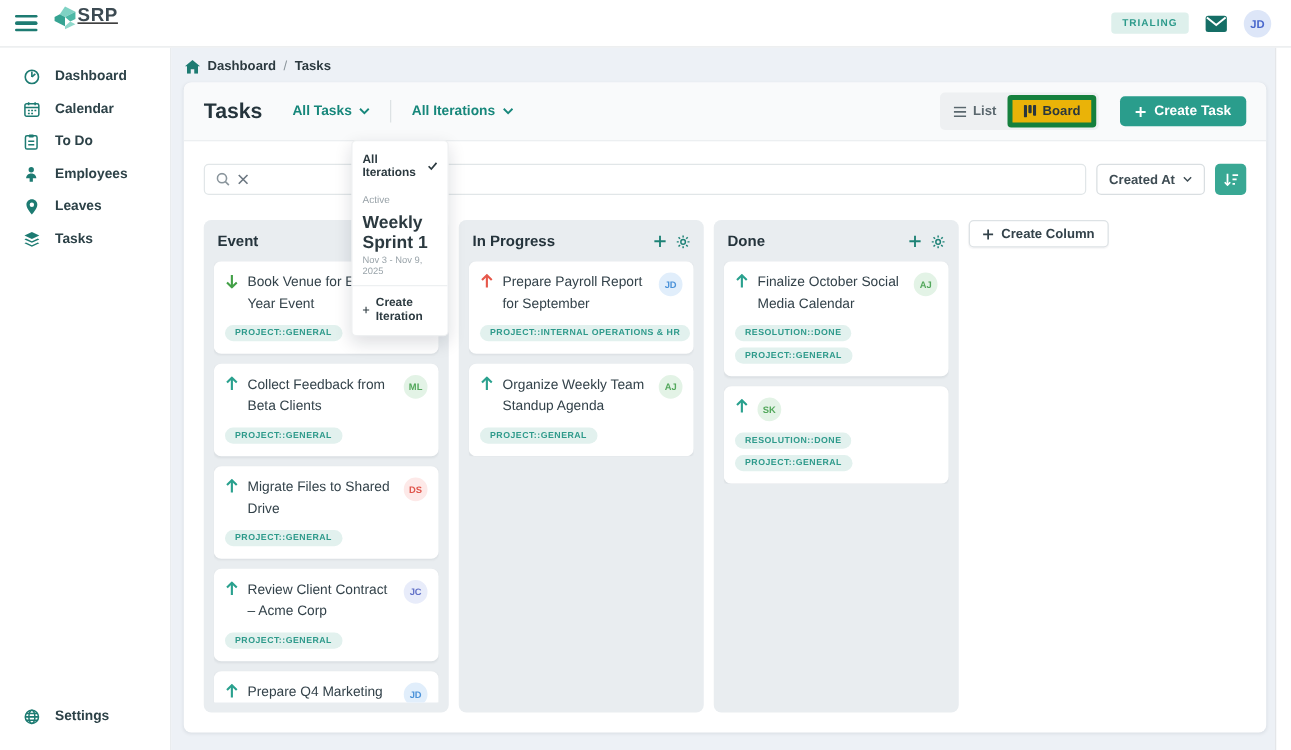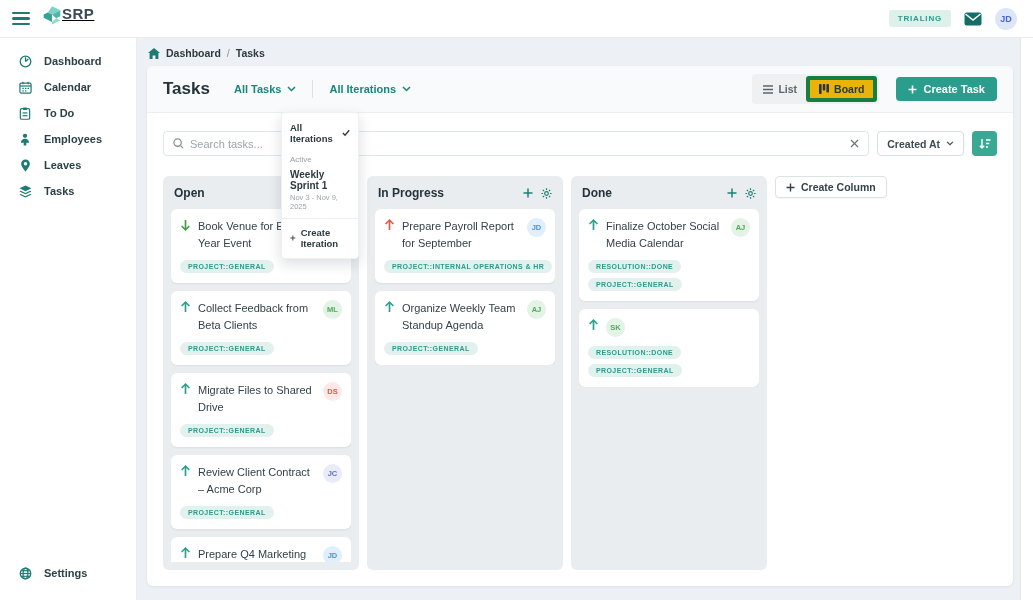--- a/index.html
+++ b/index.html
@@ -90,21 +90,21 @@
                     border-radius:4px; font-size:10.5px; font-weight:600; color:#33424a; padding:0 10px;
                     cursor:pointer; box-shadow:0 1px 1px rgba(16,24,40,.04); }
 
   
   .iter-menu { position:absolute; left:281px; top:112px; width:78px; background:#fff; border:1px solid #eef0f1;
                border-radius:4px; box-shadow:0 5px 14px rgba(16,24,40,.14); padding:3px 0; z-index:40; }
   .mi-row { display:flex; align-items:center; justify-content:space-between; padding:6px 8px; font-size:9.5px;
             font-weight:600; color:#2c3a40; cursor:pointer; }
   .mi-section { padding:5px 8px 2px; font-size:8px; color:#98a2a8; }
   .mi-sprint { padding:3px 8px 6px; cursor:pointer; }
-  .mi-sprint .nm { font-size:10px; font-weight:700; color:#2c3a40; }
+  .mi-sprint .nm { font-size:14px; font-weight:700; color:#2c3a40; }
   .mi-sprint .dt { font-size:7.5px; color:#9aa4aa; margin-top:2px; }
   .mi-div { border-top:1px solid #edf0f1; margin:1px 0; }
   .mi-create { display:flex; align-items:center; gap:5px; padding:7px 8px 6px; font-size:9.5px; font-weight:600;
                color:#2c3a40; cursor:pointer; }
 
   
   .scrollbar { position:absolute; top:38px; right:0; width:13px; height:562px; background:#fff;
                border-left:1px solid #e4e6e9; z-index:25; }
 </style>
 </head>
@@ -281,21 +281,20 @@
           </button>
         </div>
       </div>
 
       <div class="toolbar">
         <div class="search-box">
           <svg width="11" height="11" viewBox="0 0 12 12" fill="none" stroke="#8a959c" stroke-width="1.4">
               <circle cx="5" cy="5" r="4"></circle>
               <line x1="8" y1="8" x2="11" y2="11"></line>
             </svg>
-          <input type="text" placeholder="Search tasks..." style="">
           <span class="clear-x">
             <svg width="9" height="9" viewBox="0 0 9 9" stroke="currentColor" stroke-width="1.3">
                 <line x1="1" y1="1" x2="8" y2="8"></line>
                 <line x1="8" y1="1" x2="1" y2="8"></line>
               </svg>
           </span>
         </div>
         <button class="btn-light">
           <span>Created At</span>
           <svg width="8" height="5" viewBox="0 0 9 6" fill="none" stroke="currentColor" stroke-width="1.4">
@@ -309,21 +308,21 @@
               <line x1="7" y1="2" x2="11.5" y2="2"></line>
               <line x1="7" y1="5.5" x2="10.3" y2="5.5"></line>
               <line x1="7" y1="9" x2="9" y2="9"></line>
             </svg>
         </button>
       </div>
 
       <div class="board" id="board">
           <div class="column">
             <div class="col-header">
-              <span class="col-title">Open</span>
+              <span class="col-title">Event</span>
               <span class="col-actions">
                 <span class="cicon">
                   <svg width="10" height="10" viewBox="0 0 10 10" stroke="currentColor" stroke-width="1.5" fill="none">
                     <line x1="5" y1="0.5" x2="5" y2="9.5"></line>
                     <line x1="0.5" y1="5" x2="9.5" y2="5"></line>
                   </svg>
                 </span>
                 <span class="cicon">
                   <svg width="11" height="11" viewBox="0 0 12 12" fill="none" stroke="currentColor" stroke-width="1.3">
                     <circle cx="6" cy="6" r="2"></circle>

